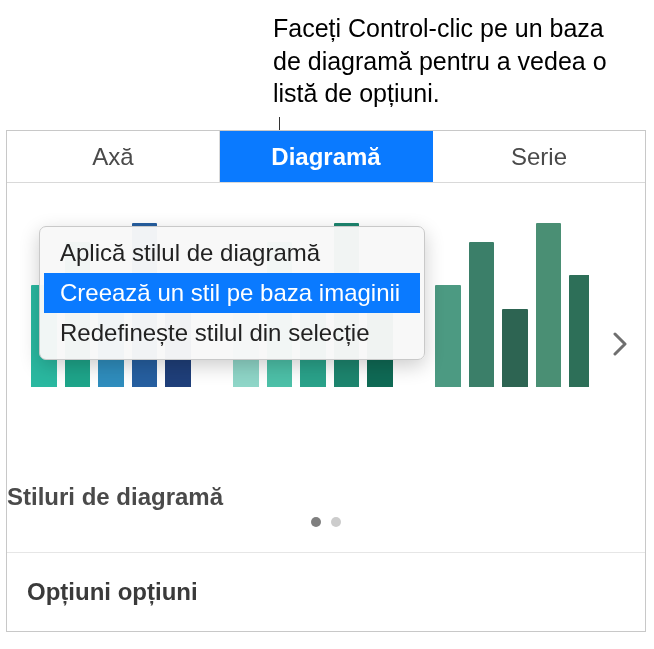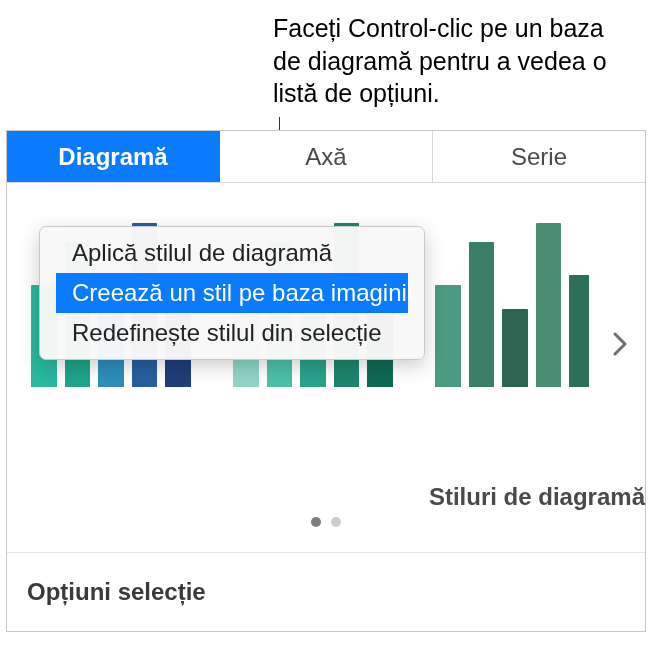--- a/index.html
+++ b/index.html
@@ -95,21 +95,21 @@
       color: #6f6f6f;
       display: flex;
       align-items: center;
       justify-content: center;
       cursor: default;
     }
     .styles-title {
       position: absolute;
       left: 0; right: 0;
       top: 300px;
-      text-align: right;
+      text-align: left;
       font-size: 24px;
       font-weight: 600;
       color: #4a4a4a;
     }
     .dots {
       position: absolute;
       left: 0; right: 0;
       top: 334px;
       display: flex;
       justify-content: center;
@@ -119,21 +119,21 @@
     .dot.active { background: #7f7f7f; }
     .ctxmenu {
       position: absolute;
       left: 39px;
       top: 226px;
       width: 386px;
       background: rgba(248,248,248,0.97);
       border: 1px solid #c9c9c9;
       border-radius: 7px;
       box-shadow: 0 6px 20px rgba(0,0,0,0.20);
-      padding: 6px 16px;
+      padding: 6px 4px;
     }
     .ctxmenu-item {
       font-size: 24px;
       color: #222;
       padding: 6px 16px;
       white-space: nowrap;
       cursor: default;
     }
     .ctxmenu-item.selected {
       background: #0a7aff;
@@ -151,22 +151,22 @@
   </style>
 </head>
 <body>
 
 <div class="annotation">Faceți Control-clic pe un baza de diagramă pentru a vedea o listă de opțiuni.</div>
 <div class="callout-line"></div>
 
 <div class="panel">
 
   <div class="tabbar">
+    <div class="tab">Axă</div>
     <div class="tab active">Diagramă</div>
-    <div class="tab">Axă</div>
     <div class="tab">Serie</div>
   </div>
 
   <div class="styles-area">
     <div class="styles-scroll">
 
       <div class="thumb">
         <div class="bar" style="height: 55%; background: rgb(42, 184, 160);"></div>
         <div class="bar" style="height: 78%; background: rgb(30, 165, 138);"></div>
         <div class="bar" style="height: 42%; background: rgb(47, 141, 189);"></div>
@@ -199,20 +199,20 @@
     </div>
 
     <div class="styles-title">Stiluri de diagramă</div>
 
     <div class="dots">
       <div class="dot active"></div>
       <div class="dot"></div>
     </div>
   </div>
 
-  <div class="options-row">Opțiuni selecție</div>
+  <div class="options-row">Opțiuni opțiuni</div>
 </div>
 
 <div class="ctxmenu">
   <div class="ctxmenu-item">Aplică stilul de diagramă</div>
   <div class="ctxmenu-item selected">Creează un stil pe baza imaginii</div>
   <div class="ctxmenu-item">Redefinește stilul din selecție</div>
 </div>
 
 </body></html>

